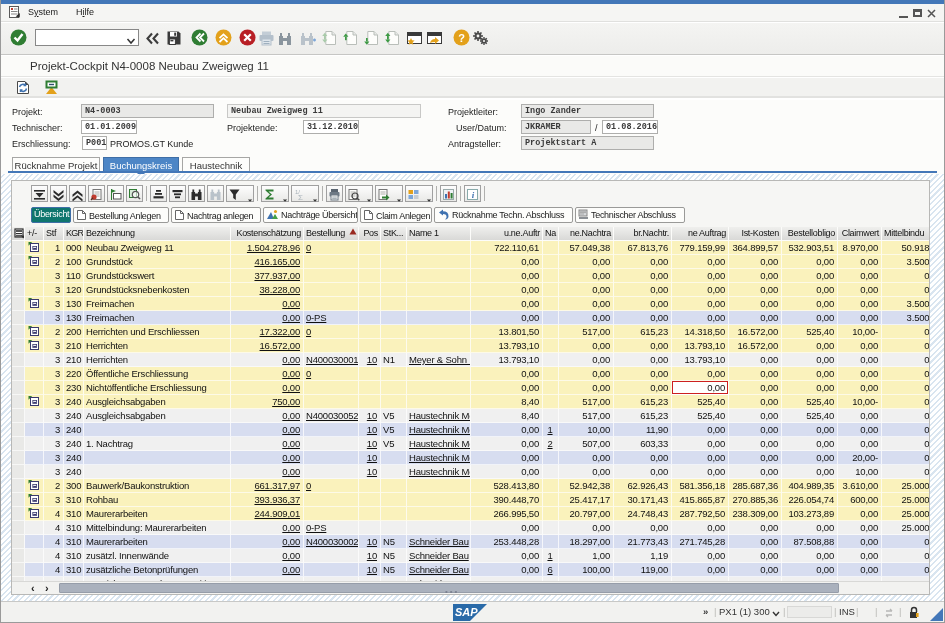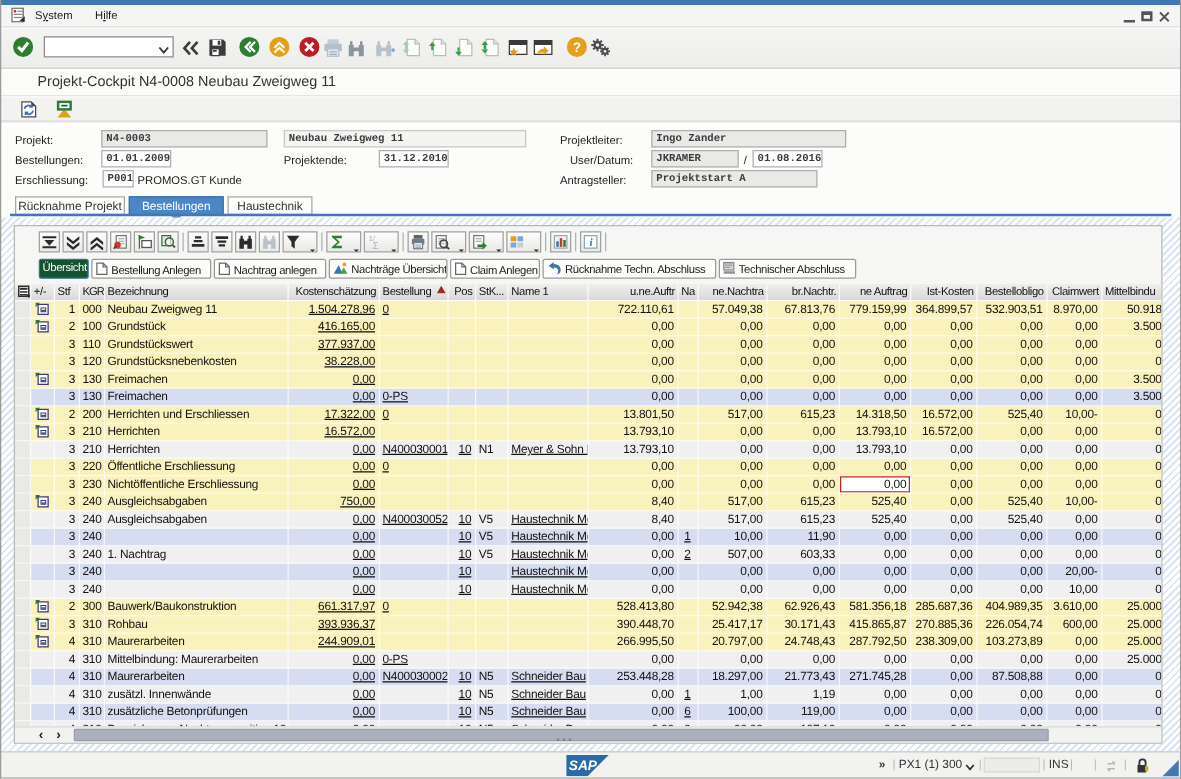--- a/index.html
+++ b/index.html
@@ -27,21 +27,21 @@
 #tabnotch{position:absolute;left:137px;top:173px;width:0;height:0;border-left:4px solid transparent;border-right:4px solid transparent;border-top:4px solid #4377b8}
 
 #hatch{position:absolute;left:0;top:174px;width:945px;height:427px;background:repeating-linear-gradient(135deg,#ffffff 0px,#ffffff 2.4px,#d9e5f0 2.4px,#d9e5f0 4px)}
 #panel{position:absolute;left:11px;top:180px;width:919px;height:415px;background:#f6f6f4;border:1px solid #b8b8b6;overflow:hidden}
 .tbx{display:inline-block;height:17px;border:1px solid #a0a0a0;background:linear-gradient(#fdfdfd,#e9e9e7);margin-right:2px;vertical-align:top;text-align:left;padding:1px 0 0 1px;position:relative}
 .ddarr{position:absolute;right:1px;bottom:1px;width:0;height:0;border-left:3px solid transparent;border-top:3px solid transparent;border-right:3px solid #333;transform:rotate(45deg)}
 .tsep{display:inline-block;width:1px;height:15px;background:#b0b0ae;margin:1px 3px 0 1px;vertical-align:top}
 #alvbar{position:absolute;left:19px;top:4px;white-space:nowrap}
 #btnrow{position:absolute;left:19px;top:26px;white-space:nowrap}
 .btn{display:inline-block;height:16px;border:1px solid #9a9a98;border-radius:2px;background:#fdfdfb;color:#1a1a1a;font-size:9px;letter-spacing:-0.3px;padding:1px 1px 0 2px;margin-right:2px;vertical-align:top;white-space:nowrap;overflow:hidden}
-.btnact{background:#14532d;border-color:#3e6ea6;color:#fff}
+.btnact{background:#0f766e;border-color:#3e6ea6;color:#fff}
 
 #tbl{position:absolute;left:0;top:46px;width:919px;height:355px;overflow:hidden;font-size:9.5px;color:#111}
 .hrow{height:14px;background:linear-gradient(#efefed,#d7d7d5);white-space:nowrap;font-size:9px}
 .hc{display:inline-block;height:14px;border-right:1px solid #fcfcfa;border-bottom:1px solid #fcfcfa;padding:1px 2px 0 2px;vertical-align:top;overflow:hidden;position:relative;letter-spacing:-0.3px}
 .row{height:14px;white-space:nowrap}
 .c{display:inline-block;height:14px;border-right:1px solid rgba(255,255,255,0.75);border-bottom:1px solid rgba(255,255,255,0.65);padding:1px 3px 0 2px;vertical-align:top;overflow:hidden;letter-spacing:-0.2px}
 
 #hscroll{position:absolute;left:0;top:400px;width:919px;height:14px;background:#f2f2f0;border-top:1px solid #d8d8d6}
 #hthumb{position:absolute;left:47px;top:1px;width:780px;height:10px;background:#aab1bd;border:1px solid #969da9;border-radius:1px}
 #hdots{position:absolute;left:385px;top:3px;color:#7a8190;font-size:8px;letter-spacing:2px}
@@ -189,40 +189,40 @@
         <path d="M7.5 7 L13 14 H2 Z" fill="#e3a11b"></path>
         <rect x="2.5" y="1.5" width="10" height="6" fill="#fff" stroke="#2f7d33" stroke-width="2"></rect>
         <rect x="5" y="3.8" width="5" height="1.4" fill="#2f4f6e"></rect>
       </svg></span>
 </div>
 <div id="form">
   <span class="lbl" style="left:12px;top:7px">Projekt:</span>
   <span class="fld fgray" style="left:81px;top:4px;width:133px">N4-0003</span>
   <span class="fld fgray" style="left:227px;top:4px;width:194px;border-color:#c8c8c6;background:#f4f4f2">Neubau Zweigweg 11</span>
   <span class="lbl" style="left:448px;top:7px">Projektleiter:</span>
-  <span class="fld fgray" style="left:521px;top:4px;width:156px">Ingo Zander</span>
-
-  <span class="lbl" style="left:12px;top:23px">Bestellungen:</span>
+  <span class="fld fgray" style="left:521px;top:4px;width:133px">Ingo Zander</span>
+
+  <span class="lbl" style="left:12px;top:23px">Technischer:</span>
   <span class="fld fwhite" style="left:81px;top:20px;width:56px">01.01.2009</span>
   <span class="lbl" style="left:227px;top:23px">Projektende:</span>
   <span class="fld fwhite" style="left:303px;top:20px;width:56px">31.12.2010</span>
   <span class="lbl" style="left:456px;top:23px">User/Datum:</span>
   <span class="fld fgray" style="left:521px;top:20px;width:70px">JKRAMER</span>
   <span class="lbl" style="left:595px;top:23px">/</span>
   <span class="fld fwhite" style="left:602px;top:20px;width:56px">01.08.2016</span>
 
   <span class="lbl" style="left:12px;top:39px">Erschliessung:</span>
   <span class="fld fwhite" style="left:82px;top:36px;width:25px">P001</span>
   <span class="lbl" style="left:110px;top:39px">PROMOS.GT Kunde</span>
   <span class="lbl" style="left:448px;top:39px">Antragsteller:</span>
   <span class="fld fgray" style="left:521px;top:36px;width:133px">Projektstart A</span>
 </div>
 <div id="tabrow">
   <div class="tab" style="left:12px;width:88px">Rücknahme Projekt</div>
-  <div class="tab tabact" style="left:103px;width:76px">Bestellungen</div>
+  <div class="tab tabact" style="left:103px;width:76px">Buchungskreis</div>
   <div class="tab" style="left:182px;width:68px">Haustechnik</div>
 </div>
 <div id="tabline"></div>
 <div id="tabnotch"></div>
 <div id="hatch"></div>
 <div id="panel">
   <div id="alvbar"><span class="tbx" style="width:17px"><svg width="13" height="13" viewBox="0 0 13 13">
           <rect x="1" y="2" width="11" height="1.6" fill="#2b2b2b"></rect>
           <path d="M2.5 5 H10.5 L6.5 9.5 Z" fill="#2b2b2b"></path>
           <rect x="1" y="10" width="11" height="1.6" fill="#2b2b2b"></rect>

